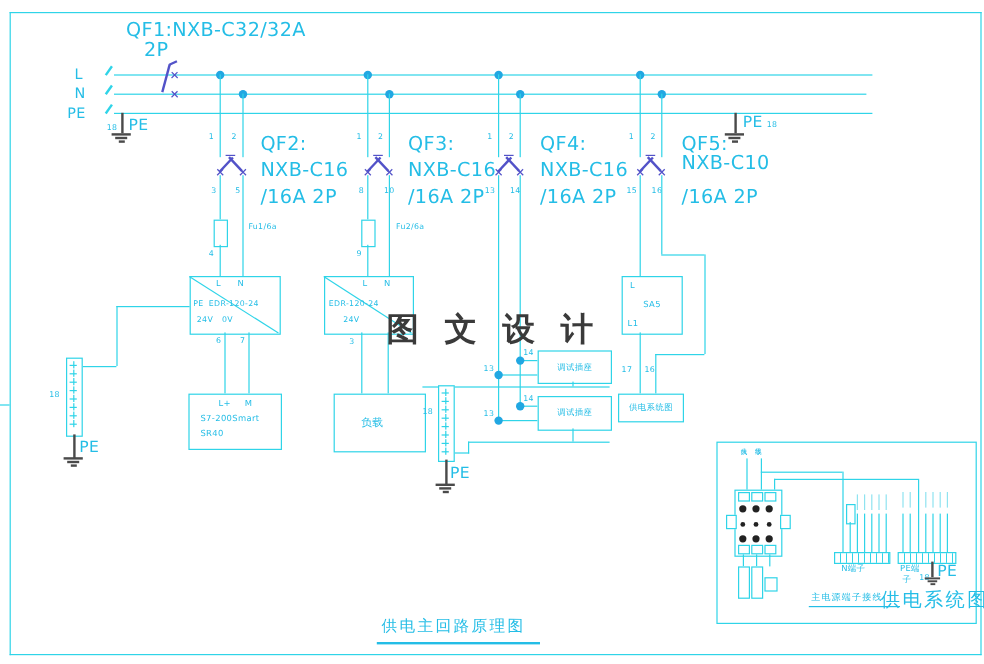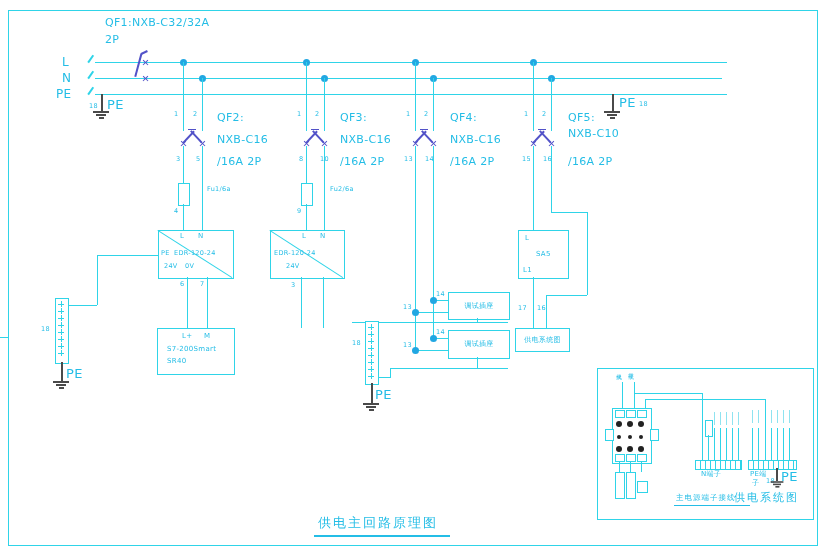--- a/index.html
+++ b/index.html
@@ -28,21 +28,21 @@
   .xm::before{transform:rotate(45deg)}.xm::after{transform:rotate(-45deg)}
   .pl{position:absolute;width:6px;height:6px}
   .pl::before{content:"";position:absolute;left:0;top:2.5px;width:6px;height:1px;background:var(--c)}
   .pl::after{content:"";position:absolute;left:2.5px;top:0;width:1px;height:6px;background:var(--c)}
   .gnd{position:absolute;width:16px;height:2px;background:var(--dk)}
   .gnd::before{content:"";position:absolute;left:3px;top:3px;width:10px;height:2px;background:var(--dk)}
   .gnd::after{content:"";position:absolute;left:5.5px;top:6px;width:5px;height:2px;background:var(--dk)}
   .gnd.sm{transform:scale(.8)}
   .t{position:absolute;color:var(--tc);white-space:nowrap;line-height:1;letter-spacing:.3px}
   .f65{font-size:6.5px}.f7{font-size:7px}.f75{font-size:7.5px}.f9{font-size:9px}
-  .f11{font-size:11px}.f12{font-size:12px}.f13{font-size:13px}
+  .f11{font-size:16px}.f12{font-size:12px}.f13{font-size:13px}
   .vt{writing-mode:vertical-rl;letter-spacing:0}
   .tk{position:absolute;width:1px;height:13px;background:#8fe3f0}
   .tbar{position:absolute;border:1px solid var(--c);
         background:repeating-linear-gradient(90deg,#fff 0,#fff 4px,var(--c) 4px,var(--c) 5px)}
   .ctr{display:flex;align-items:center;justify-content:center}
   .wm{position:absolute;color:#3a3a3a;font-family:"DejaVu Serif","Liberation Serif",serif;
       font-size:27px;font-weight:600;letter-spacing:6px;white-space:nowrap}
   .ul{position:absolute;background:var(--tc);height:1.5px}
 </style>
 </head>
@@ -64,21 +64,21 @@
   <i class="sl" style="left:86px;top:90px"></i>
   <span class="t f12" style="left:62px;top:56px">L</span>
   <span class="t f12" style="left:62px;top:72px">N</span>
   <span class="t f12" style="left:56px;top:88px">PE</span>
 
   <i class="bl" style="left:135px;top:76px;width:24px;transform:rotate(-75deg)"></i>
   <i class="bl" style="left:141px;top:53px;width:7px;transform:rotate(-25deg)"></i>
   <i class="xm" style="left:142px;top:59px"></i>
   <i class="xm" style="left:142px;top:75px"></i>
   <span class="t f11" style="left:105px;top:17px">QF1:NXB-C32/32A</span>
-  <span class="t f11" style="left:105px;top:34px">2P</span>
+  <span class="t f11" style="left:120px;top:34px">2P</span>
 
   <i class="v dk" style="left:101px;top:94px;height:17px"></i>
   <i class="gnd" style="left:93px;top:111px"></i>
   <span class="t f65" style="left:89px;top:103px">18</span>
   <span class="t f13" style="left:107px;top:98px">PE</span>
 
   <i class="v dk" style="left:612px;top:94px;height:17px"></i>
   <i class="gnd" style="left:604px;top:111px"></i>
   <span class="t f13" style="left:619px;top:96px">PE</span>
   <span class="t f65" style="left:639px;top:101px">18</span>
@@ -249,36 +249,40 @@
   <div class="bx" style="left:270px;top:230px;width:73px;height:47px"></div>
   <i class="diag" style="left:270px;top:230px;width:87px;transform:rotate(32.8deg)"></i>
   <span class="t f7" style="left:302px;top:233px">L</span>
   <span class="t f7" style="left:320px;top:233px">N</span>
   <span class="t f65" style="left:274px;top:250px">EDR-120-24</span>
   <span class="t f65" style="left:286px;top:263px">24V</span>
   <i class="v" style="left:301px;top:277px;height:51px"></i>
   <i class="v" style="left:323px;top:277px;height:51px"></i>
   <span class="t f65" style="left:291px;top:282px">3</span>
 
+  <div class="bx" style="left:278px;top:328px;width:75px;height:47px">
+    <span class="t f9" style="left:22px;top:20px">负载</span>
+  </div>
   <i class="h" style="left:352px;top:322px;width:13px"></i>
 
   <div class="bx" style="left:365px;top:321px;width:12px;height:62px"></div>
   <i class="pl" style="left:368px;top:324px"></i>
   <i class="pl" style="left:368px;top:331px"></i>
   <i class="pl" style="left:368px;top:338px"></i>
   <i class="pl" style="left:368px;top:345px"></i>
   <i class="pl" style="left:368px;top:352px"></i>
   <i class="pl" style="left:368px;top:359px"></i>
   <i class="pl" style="left:368px;top:366px"></i>
   <i class="pl" style="left:368px;top:373px"></i>
   <span class="t f65" style="left:352px;top:340px">18</span>
   <i class="v dk" style="left:371px;top:383px;height:21px"></i>
   <i class="gnd" style="left:363px;top:403px"></i>
   <span class="t f13" style="left:375px;top:388px">PE</span>
 
+  <span class="wm" style="left:322px;top:256px">图 文 设 计</span>
 
   <span class="t f13" style="left:318px;top:516px;letter-spacing:2px">供电主回路原理图</span>
   <i class="ul" style="left:314px;top:535px;width:136px"></i>
 
   <div class="bx" style="left:597px;top:368px;width:215px;height:150px;background:transparent"></div>
   <span class="t vt" style="left:616px;top:369px;font-size:5.5px">火线</span>
   <span class="t vt" style="left:628px;top:369px;font-size:5.5px">零线</span>
   <i class="v" style="left:622px;top:382px;height:26px"></i>
   <i class="v" style="left:634px;top:382px;height:26px"></i>
   <i class="v" style="left:645px;top:399px;height:9px"></i>

